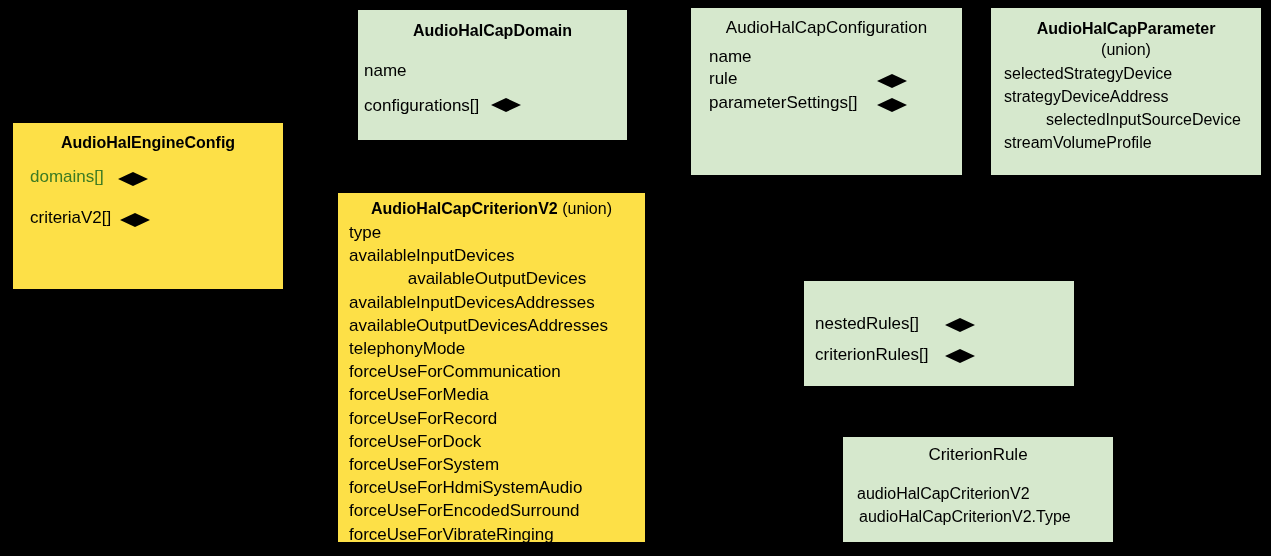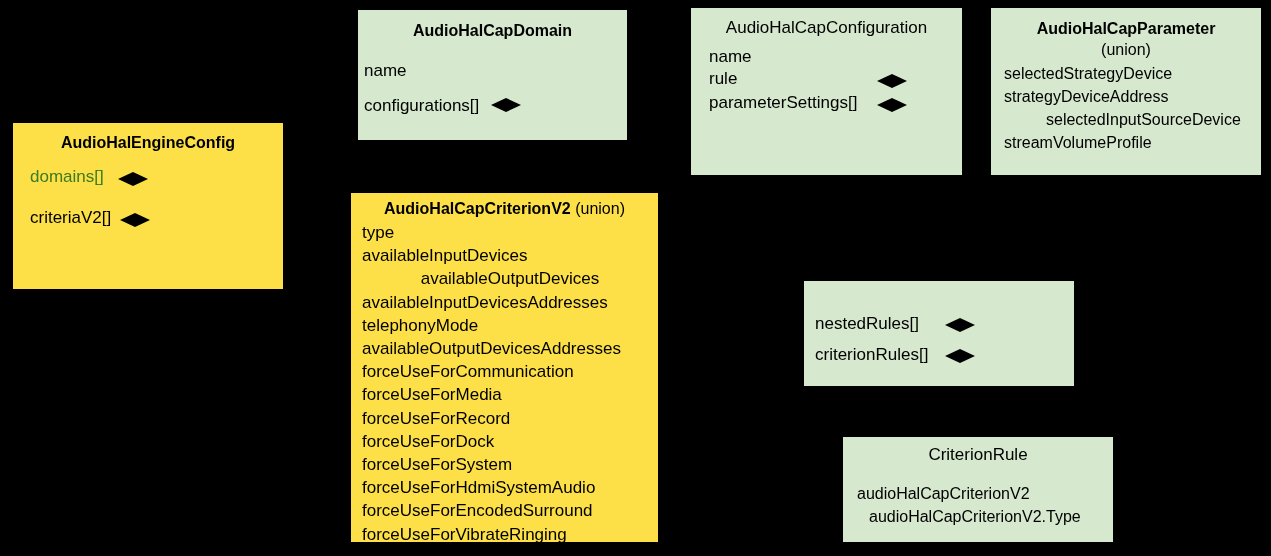--- a/index.html
+++ b/index.html
@@ -109,32 +109,32 @@
 
   <div class="uml-box box-green" style="left:991px; top:8px; width:270px; height:167px;">
     <div class="cls-title bold" style="position:absolute; left:0; right:0; top:12px; font-size:16px;">AudioHalCapParameter</div>
     <div class="cls-title cls-sub" style="position:absolute; left:0; right:0; top:33px; font-size:16px;">(union)</div>
     <div class="attr" style="position:absolute; left:13px; top:57px; font-size:16px;">selectedStrategyDevice</div>
     <div class="attr" style="position:absolute; left:13px; top:80px; font-size:16px;">strategyDeviceAddress</div>
     <div class="attr" style="position:absolute; left:13px; top:103px; font-size:16px;margin-left:42px;">selectedInputSourceDevice</div>
     <div class="attr" style="position:absolute; left:13px; top:126px; font-size:16px;">streamVolumeProfile</div>
   </div>
 
-  <div class="uml-box box-gray" style="left:351px; top:193px; width:307px; height:349px;">
+  <div class="uml-box box-gray" style="left:338px; top:193px; width:307px; height:349px;">
     <div class="cls-title" style="position:absolute; left:0; right:0; top:7px; font-size:16px;">
       <span style="font-weight:bold;">AudioHalCapCriterionV2</span>
       <span class="cls-sub">(union)</span>
     </div>
     <div class="rows" style="top:28px; left:11px;">
       <div class="attr" style="font-size:17px; line-height:23.2px;">type</div>
       <div class="attr" style="font-size:17px; line-height:23.2px;">availableInputDevices</div>
       <div class="attr" style="font-size:17px; line-height:23.2px;text-align:center;">availableOutputDevices</div>
       <div class="attr" style="font-size:17px; line-height:23.2px;">availableInputDevicesAddresses</div>
+      <div class="attr" style="font-size:17px; line-height:23.2px;">availableOutputDevicesAddresses</div>
       <div class="attr" style="font-size:17px; line-height:23.2px;">telephonyMode</div>
-      <div class="attr" style="font-size:17px; line-height:23.2px;">availableOutputDevicesAddresses</div>
       <div class="attr" style="font-size:17px; line-height:23.2px;">forceUseForCommunication</div>
       <div class="attr" style="font-size:17px; line-height:23.2px;">forceUseForMedia</div>
       <div class="attr" style="font-size:17px; line-height:23.2px;">forceUseForRecord</div>
       <div class="attr" style="font-size:17px; line-height:23.2px;">forceUseForDock</div>
       <div class="attr" style="font-size:17px; line-height:23.2px;">forceUseForSystem</div>
       <div class="attr" style="font-size:17px; line-height:23.2px;">forceUseForHdmiSystemAudio</div>
       <div class="attr" style="font-size:17px; line-height:23.2px;">forceUseForEncodedSurround</div>
       <div class="attr" style="font-size:17px; line-height:23.2px;">forceUseForVibrateRinging</div>
     </div>
   </div>
@@ -142,16 +142,16 @@
   <div class="uml-box box-green" style="left:804px; top:281px; width:270px; height:105px;">
     <div class="attr" style="position:absolute; left:11px; top:33px; font-size:17px;">nestedRules[]</div>
     <div class="attr" style="position:absolute; left:11px; top:64px; font-size:17px;">criterionRules[]</div>
   </div>
   <div class="diamond" style="left:960px; top:325px;"></div>
   <div class="diamond" style="left:960px; top:356px;"></div>
 
   <div class="uml-box box-green" style="left:804px; top:437px; width:270px; height:105px;margin-left:39px;">
     <div class="cls-title" style="position:absolute; left:0; right:0; top:8px; font-size:17px;">CriterionRule</div>
     <div class="attr" style="position:absolute; left:14px; top:48px; font-size:16px;">audioHalCapCriterionV2</div>
-    <div class="attr" style="position:absolute; left:26px; top:71px; font-size:16px;">audioHalCapCriterionV2.Type</div>
+    <div class="attr" style="position:absolute; left:16px; top:71px; font-size:16px;">audioHalCapCriterionV2.Type</div>
   </div>
 
 </div>
 
 </body></html>

